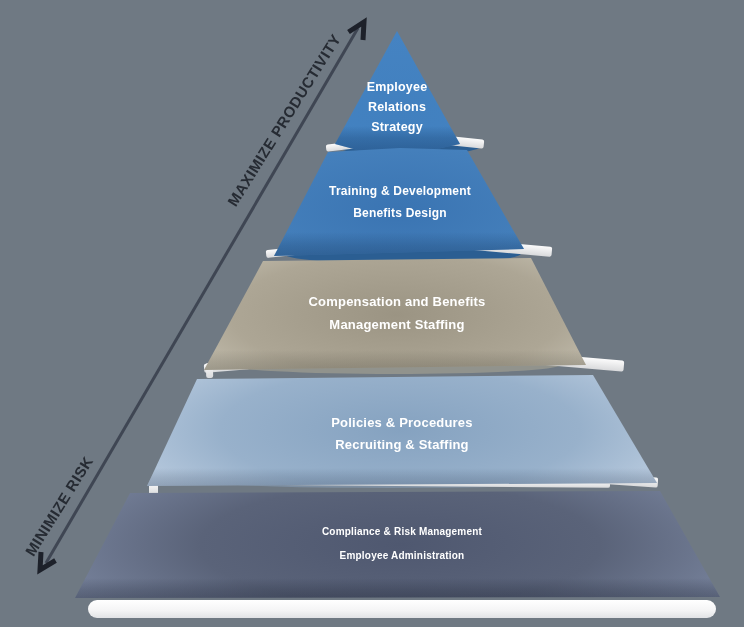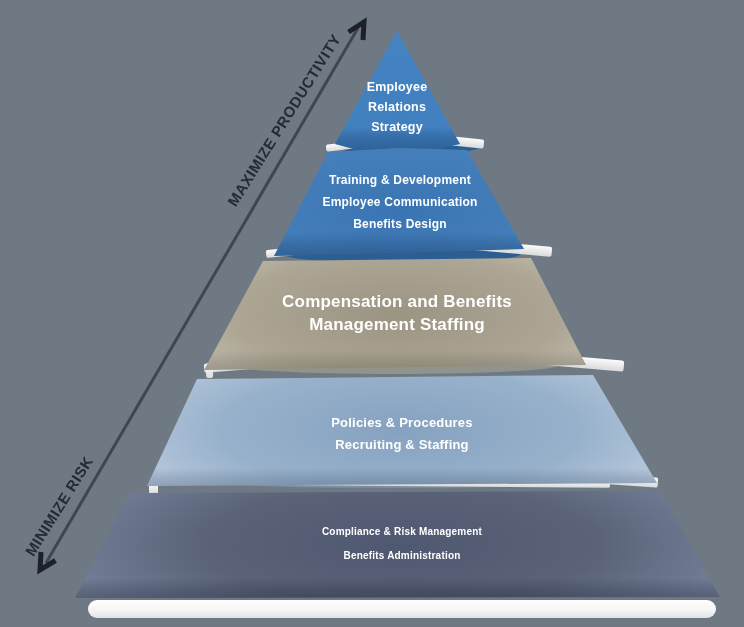--- a/index.html
+++ b/index.html
@@ -43,21 +43,21 @@
   
   .tier-text{
     position:absolute;z-index:4;display:flex;flex-direction:column;
     align-items:center;justify-content:center;text-align:center;
     color:#ffffff;font-weight:700;letter-spacing:.2px;
   }
   .tt1{left:300px;top:76px;width:194px;height:62px;font-size:12.5px;}
   .tt1 .tl{line-height:20px;}
   .tt2{left:270px;top:169px;width:260px;height:66px;font-size:12px;}
   .tt2 .tl{line-height:22px;}
-  .tt3{left:247px;top:290px;width:300px;height:46px;font-size:17px;}
+  .tt3{left:247px;top:290px;width:300px;height:46px;font-size:13px;}
   .tt3 .tl{line-height:23px;}
   .tt4{left:250px;top:400px;width:304px;height:68px;font-size:13px;}
   .tt4 .tl{line-height:22.5px;}
   .tt5{left:248px;top:520px;width:308px;height:48px;font-size:10px;}
   .tt5 .tl{line-height:24px;}
   
   .lip{position:absolute;z-index:1;border-radius:50%;}
   .lip1{left:334px;top:136px;width:148px;height:19px;background:#2b5e92;}
   .lip2{left:283px;top:243px;width:238px;height:21px;background:#2b5e92;}
   .lip3{left:228px;top:356px;width:332px;height:18px;background:#91938d;}
@@ -122,34 +122,33 @@
   <div class="tier t4"></div>
   <div class="tier t5"></div>
 
   <div class="tier-text tt1">
     <span class="tl">Employee</span>
     <span class="tl">Relations</span>
     <span class="tl">Strategy</span>
   </div>
   <div class="tier-text tt2">
     <span class="tl">Training &amp; Development</span>
-    <span class="tl">Employee Communication</span>
     <span class="tl">Benefits Design</span>
   </div>
   <div class="tier-text tt3">
     <span class="tl">Compensation and Benefits</span>
     <span class="tl">Management Staffing</span>
   </div>
   <div class="tier-text tt4">
     <span class="tl">Policies &amp; Procedures</span>
     <span class="tl">Recruiting &amp; Staffing</span>
   </div>
   <div class="tier-text tt5">
     <span class="tl">Compliance &amp; Risk Management</span>
-    <span class="tl">Benefits Administration</span>
+    <span class="tl">Employee Administration</span>
   </div>
 
   <svg class="axis-arrow" viewBox="0 0 744 627" width="744" height="627">
     <line x1="46" y1="563" x2="358" y2="28" stroke="#3f4653" stroke-width="3"></line>
     <path d="M348.5,32 L364,22 L363,40" fill="none" stroke="#1d212a" stroke-width="5" stroke-linejoin="miter"></path>
     <path d="M55.5,560.5 L40,570 L41,552" fill="none" stroke="#1d212a" stroke-width="5" stroke-linejoin="miter"></path>
   </svg>
 
   <div class="axis-label maximize">MAXIMIZE PRODUCTIVITY</div>
   <div class="axis-label minimize">MINIMIZE RISK</div>

